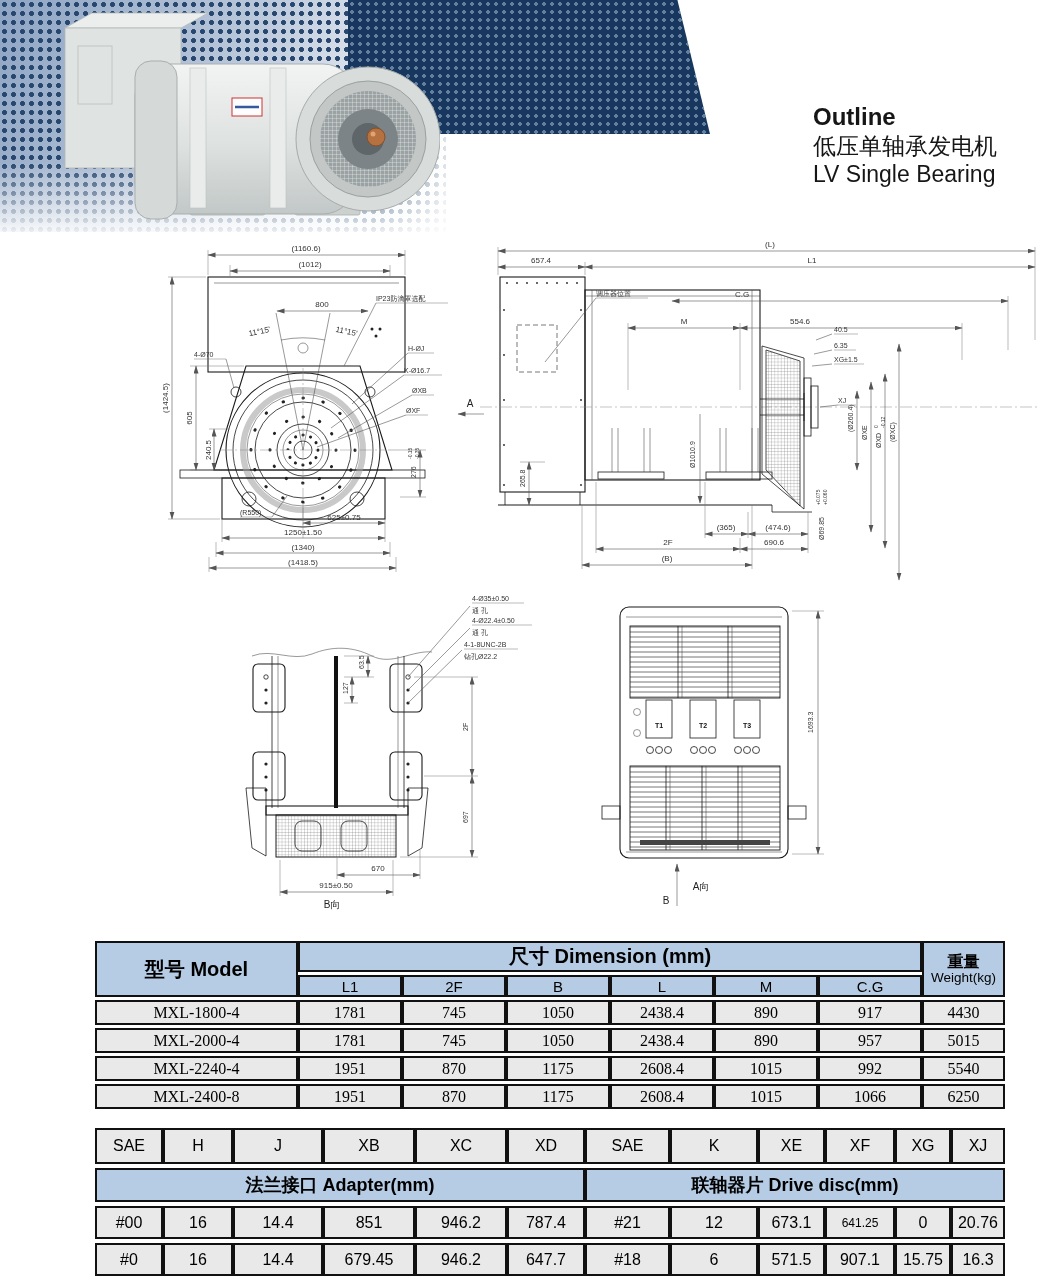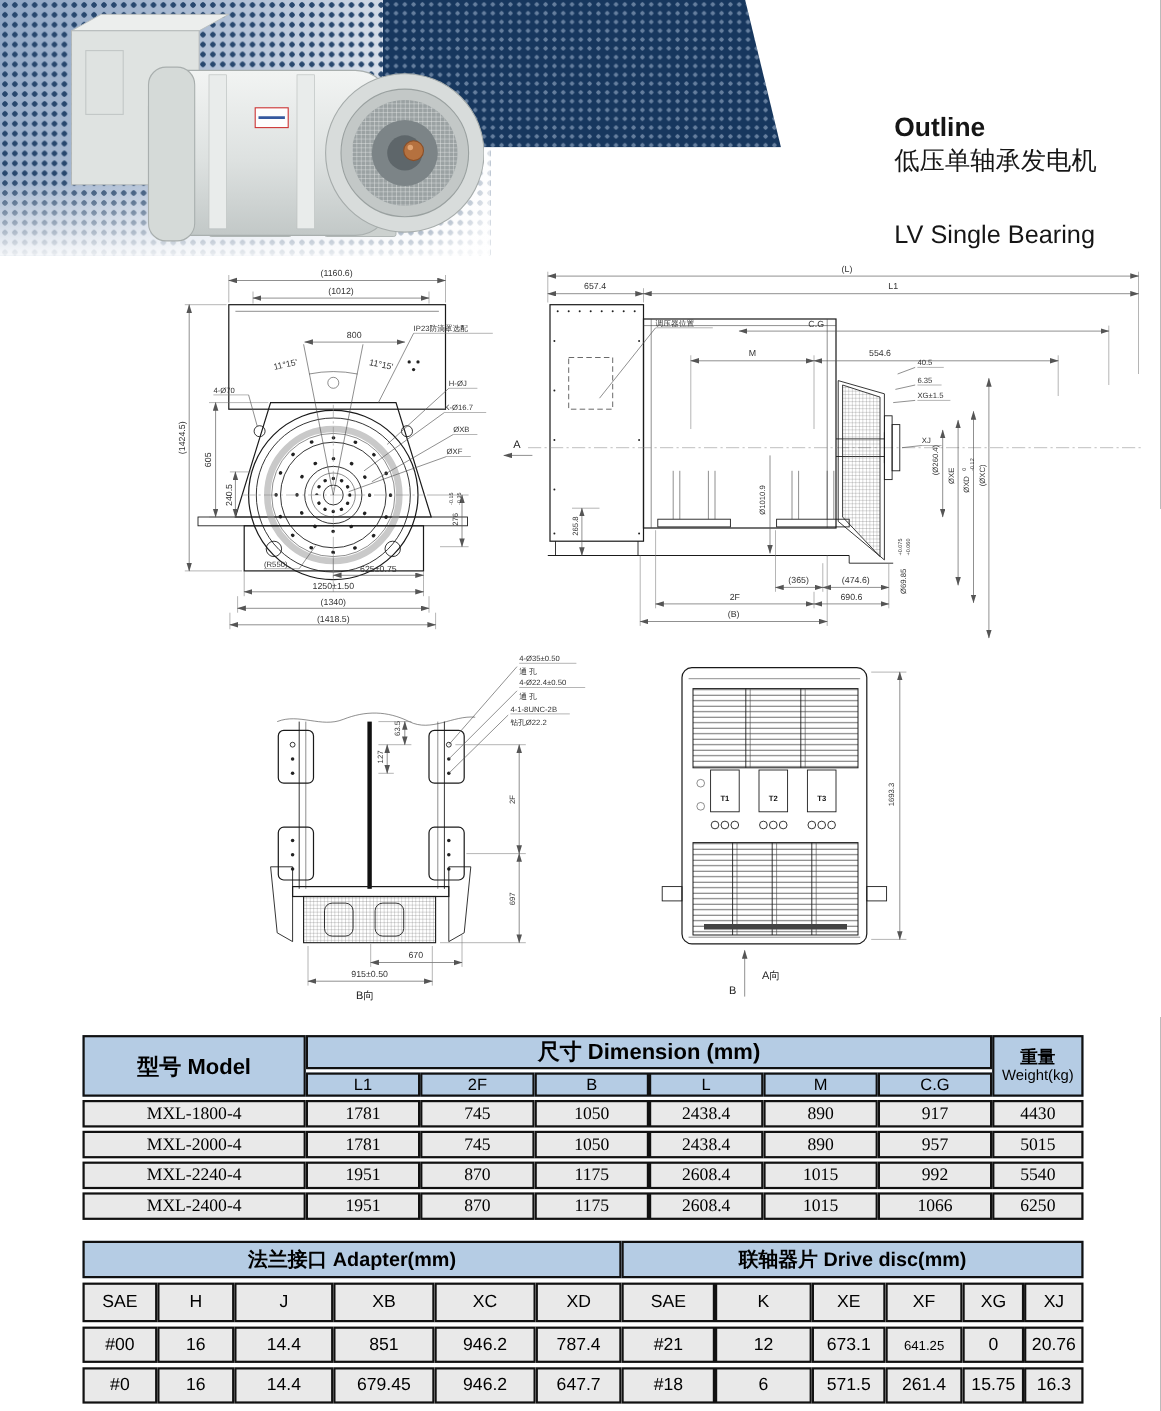--- a/index.html
+++ b/index.html
@@ -16,39 +16,39 @@
   .halftone-dark{position:absolute;left:348px;top:0;width:362px;height:134px;
      background-color:#17375e;
      background-image:radial-gradient(circle,rgba(165,185,210,.55) 1.7px,rgba(0,0,0,0) 2.1px);
      background-size:8px 8px;
      clip-path:polygon(0 0,91% 0,100% 100%,0 100%);}
   .photo{position:absolute;left:40px;top:6px;width:400px;height:215px;}
   .title-block{position:absolute;left:813px;top:103px;width:240px;color:#161616;}
   .title-cn{font-size:27px;font-weight:bold;letter-spacing:1px;line-height:31px;}
   .title-en{font-size:24px;font-weight:bold;line-height:28px;}
   .sub-cn{font-size:23px;line-height:30px;}
-  .sub-en{font-size:23px;line-height:27px;margin-top:39px;}
+  .sub-en{font-size:23px;line-height:27px;}
   
   .drawings{position:absolute;left:0;top:0px;width:1055px;height:935px;}
   .obj{fill:none;stroke:#1a1a1a;stroke-width:1.1;}
   .ob2{fill:none;stroke:#1a1a1a;stroke-width:0.8;}
   .thin{fill:none;stroke:#444;stroke-width:0.55;}
   .ext{stroke:#777;stroke-width:0.5;}
   .dim{stroke:#555;stroke-width:0.6;}
   .dima{stroke:#555;stroke-width:0.6;fill:none;}
   .cl{stroke:#888;stroke-width:0.5;stroke-dasharray:12 3 2 3;fill:none;}
   .dsh{fill:none;stroke:#555;stroke-width:0.8;stroke-dasharray:5 3;}
   text.dt{font-size:8px;fill:#333;text-anchor:middle;}
   text.dts{font-size:7px;fill:#333;text-anchor:start;}
   text.tol{font-size:5px;fill:#333;text-anchor:start;}
   text.vl{font-size:10px;fill:#222;text-anchor:middle;}
   text.tb{font-size:7px;font-weight:bold;fill:#111;text-anchor:middle;}
   .dotring{fill:none;stroke:#222;stroke-width:3;stroke-linecap:round;}
   
-  table{border-collapse:separate;table-layout:fixed;}
+  table{border-collapse:separate;table-layout:fixed;margin-left:20px;}
   th,td{border:2px solid #111;text-align:center;padding:0;overflow:hidden;white-space:nowrap;}
   .dim-table{position:absolute;left:75px;top:938px;width:910px;border-spacing:0 3px;}
   .dim-table th{background:#b5cce4;}
   .dim-table td{background:#e9e9e9;font-size:16px;}
   .dim-table .mh{font-size:20px;font-weight:bold;}
   .dim-table .dh{font-size:20px;font-weight:bold;height:25px;}
   .dim-table .sh{font-size:15px;font-weight:normal;height:18px;}
   .dim-table .wh{font-weight:bold;}
   .dim-table .wh .l1{font-size:16px;line-height:17px;}
   .dim-table .wh .l2{font-size:13.5px;font-weight:normal;line-height:15px;}
@@ -513,21 +513,21 @@
       <td>MXL-2240-4</td>
       <td>1951</td>
       <td>870</td>
       <td>1175</td>
       <td>2608.4</td>
       <td>1015</td>
       <td>992</td>
       <td>5540</td>
     </tr>
     <tr>
-      <td>MXL-2400-4</td>
+      <td>MXL-2400-8</td>
       <td>1951</td>
       <td>870</td>
       <td>1175</td>
       <td>2608.4</td>
       <td>1015</td>
       <td>1066</td>
       <td>6250</td>
     </tr>
   </tbody>
     </table>
@@ -542,38 +542,38 @@
         <col style="width:78px">
       <col style="width:85px">
         <col style="width:88px">
         <col style="width:67px">
         <col style="width:70px">
         <col style="width:56px">
         <col style="width:54px">
     </colgroup>
     <tbody>
         <tr>
-      <th class="h1" colspan="6">法兰接口  Adapter(mm)</th>
-      <th class="h1" colspan="6">联轴器片  Drive disc(mm)</th>
-    </tr>
-    <tr>
       <th class="sh">SAE</th>
       <th class="sh">H</th>
       <th class="sh">J</th>
       <th class="sh">XB</th>
       <th class="sh">XC</th>
       <th class="sh">XD</th>
       <th class="sh">SAE</th>
       <th class="sh">K</th>
       <th class="sh">XE</th>
       <th class="sh">XF</th>
       <th class="sh">XG</th>
       <th class="sh">XJ</th>
     </tr>
     <tr>
+      <th class="h1" colspan="6">法兰接口  Adapter(mm)</th>
+      <th class="h1" colspan="6">联轴器片  Drive disc(mm)</th>
+    </tr>
+    <tr>
       <td>#00</td>
       <td>16</td>
       <td>14.4</td>
       <td>851</td>
       <td>946.2</td>
       <td>787.4</td>
       <td>#21</td>
       <td>12</td>
       <td>673.1</td>
       <td style="font-size:12px">641.25</td>
@@ -583,20 +583,20 @@
     <tr>
       <td>#0</td>
       <td>16</td>
       <td>14.4</td>
       <td>679.45</td>
       <td>946.2</td>
       <td>647.7</td>
       <td>#18</td>
       <td>6</td>
       <td>571.5</td>
-      <td>261.4</td>
+      <td>907.1</td>
       <td>15.75</td>
       <td>16.3</td>
     </tr>
   </tbody>
     </table>
 
 </div>
 
 </body></html>

